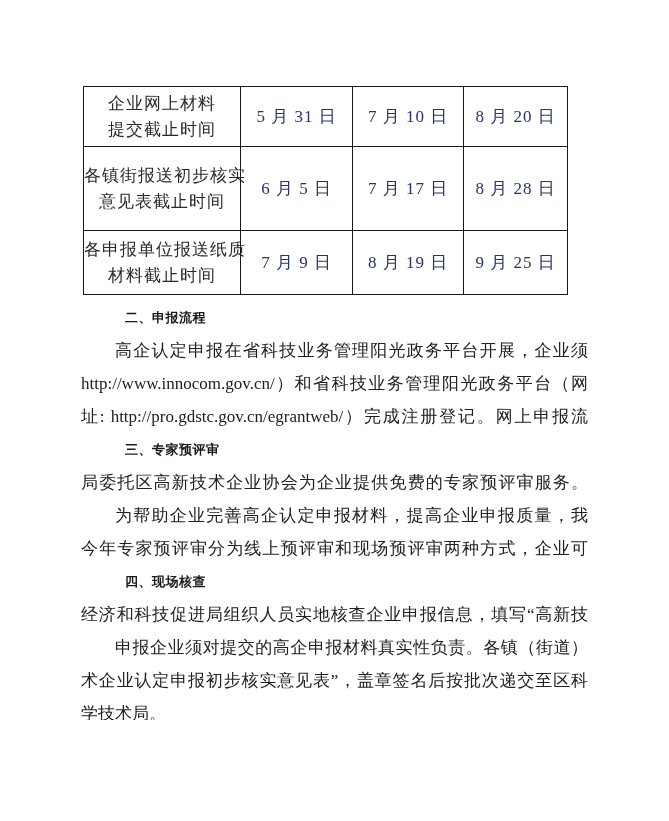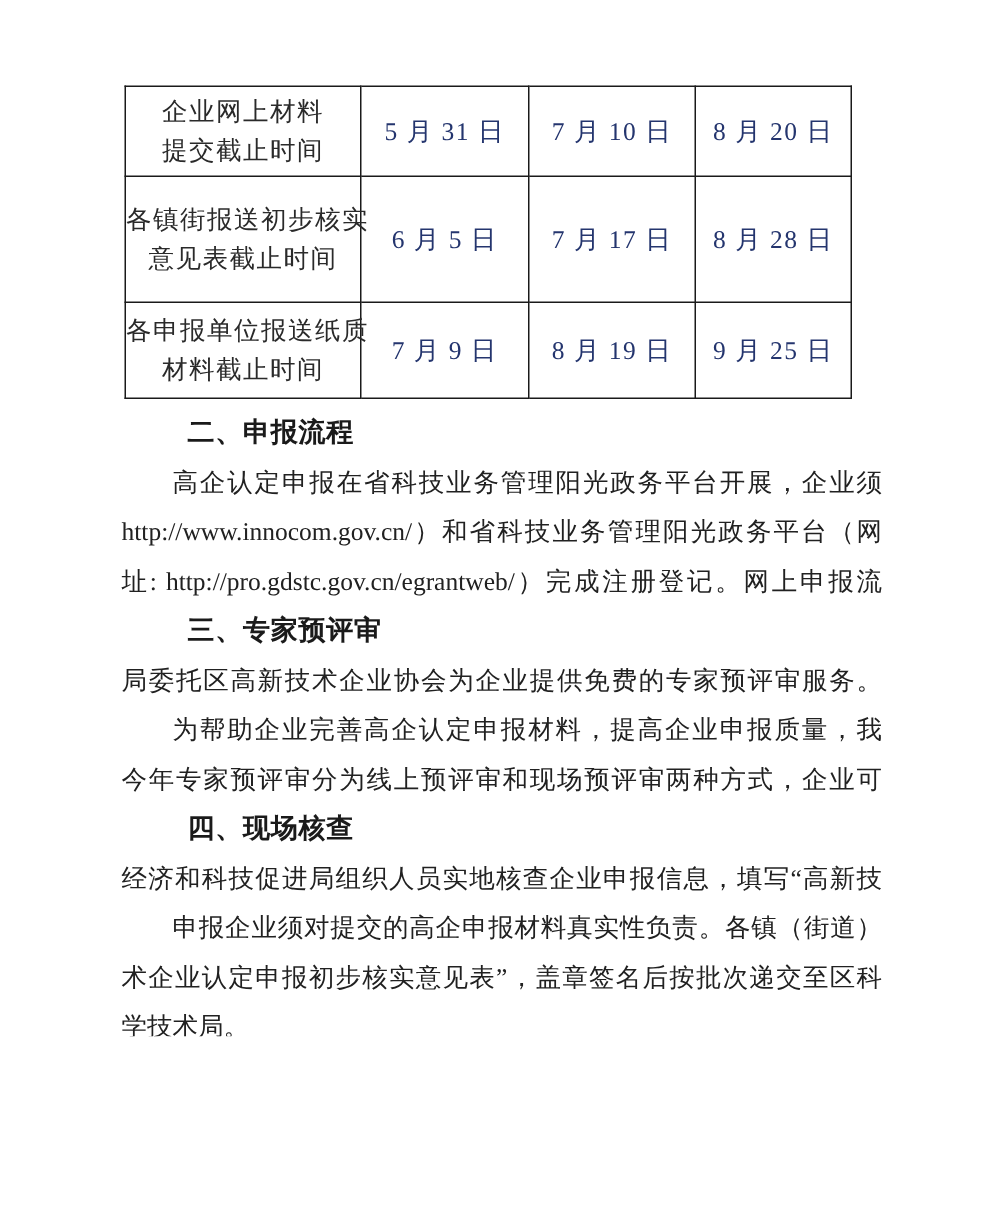--- a/index.html
+++ b/index.html
@@ -3,20 +3,21 @@
 <meta charset="utf-8">
 <style>
   html,body{margin:0;padding:0;background:#ffffff;}
   .page{
     position:relative;
     width:669px;height:691px;
     background:#ffffff;
     overflow:hidden;
     font-family:"Liberation Serif","DejaVu Serif",serif;
     color:#212121;
+    margin-top:29px;
   }
   
   .deadline-table{
     position:absolute;left:83px;top:57px;
     border-collapse:collapse;table-layout:fixed;
     width:484px;
   }
   .deadline-table td{
     border:1.5px solid #1a1a1a;
     text-align:center;vertical-align:middle;
@@ -34,21 +35,21 @@
   .row-2 td{height:83px;}
   .row-3 td{height:63px;}
   
   .body-text{
     position:absolute;left:81px;top:272px;width:507px;
     font-size:17px;line-height:33px;
   }
   .section-heading{
     font-family:"Liberation Sans","DejaVu Sans",sans-serif;
     font-weight:bold;color:#1a1a1a;
-    padding-left:44px;font-size:18px;line-height:33px;
+    padding-left:44px;font-size:13px;line-height:33px;
     letter-spacing:0.5px;
   }
   .line{white-space:nowrap;}
   .jl{ text-align:justify; text-align-last:justify; white-space:normal; }
   .indent{ text-indent:34px; }
   
   .page-number{
     position:absolute;left:99px;top:784px;
     font-size:18px;color:#222222;letter-spacing:2px;
   }

